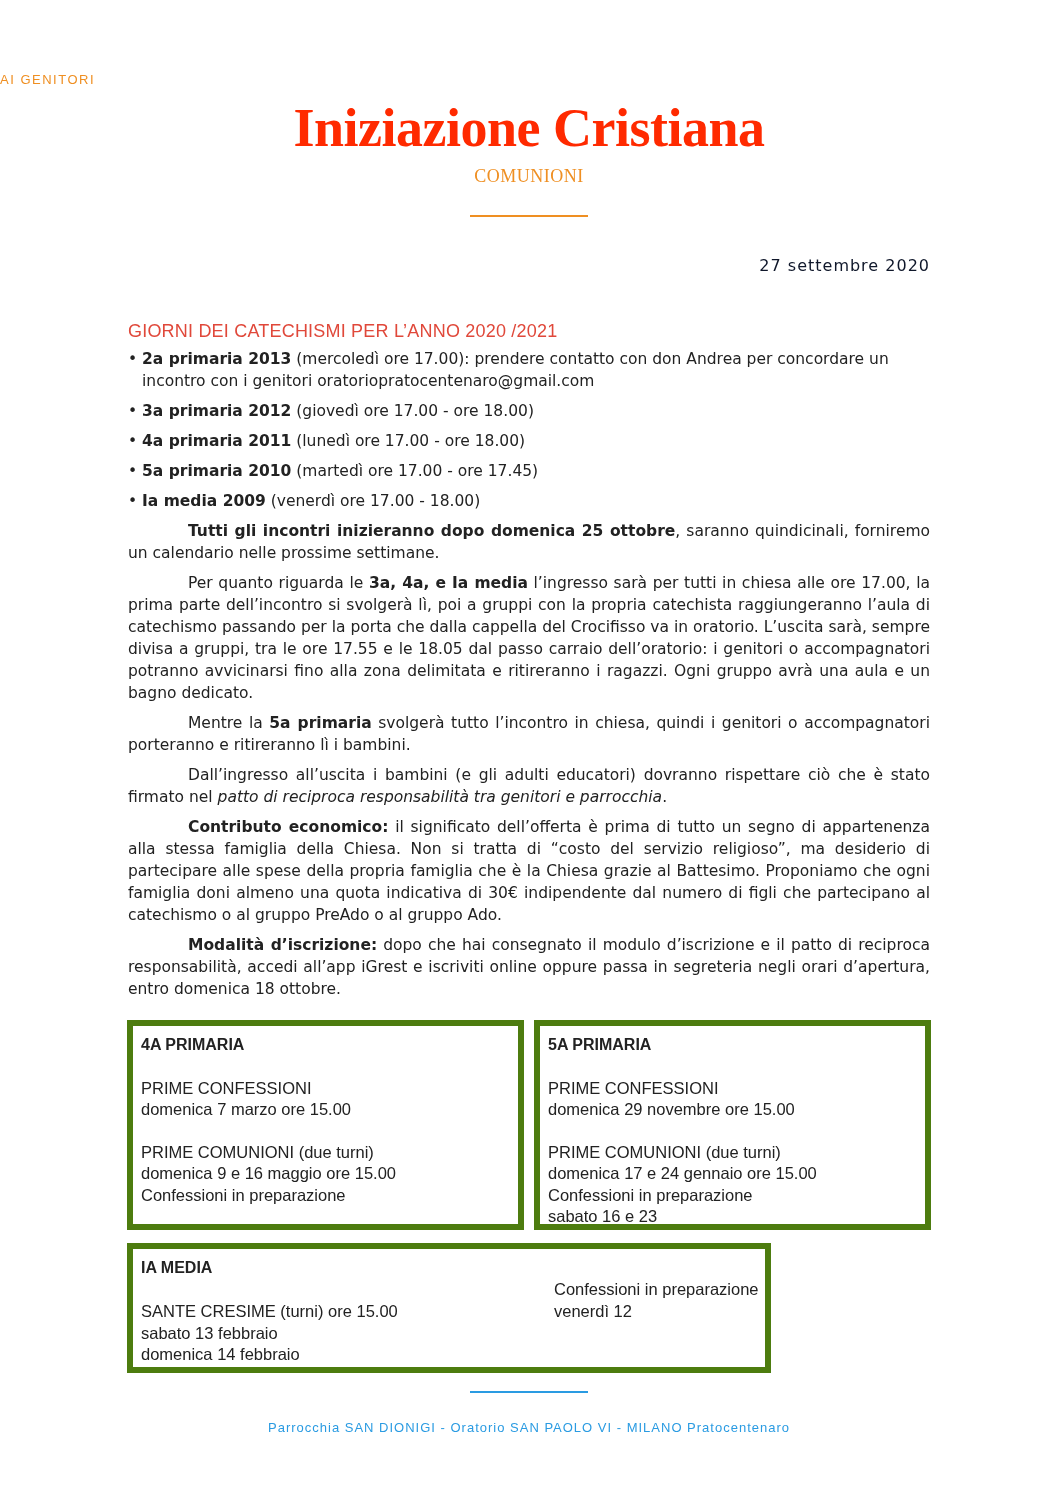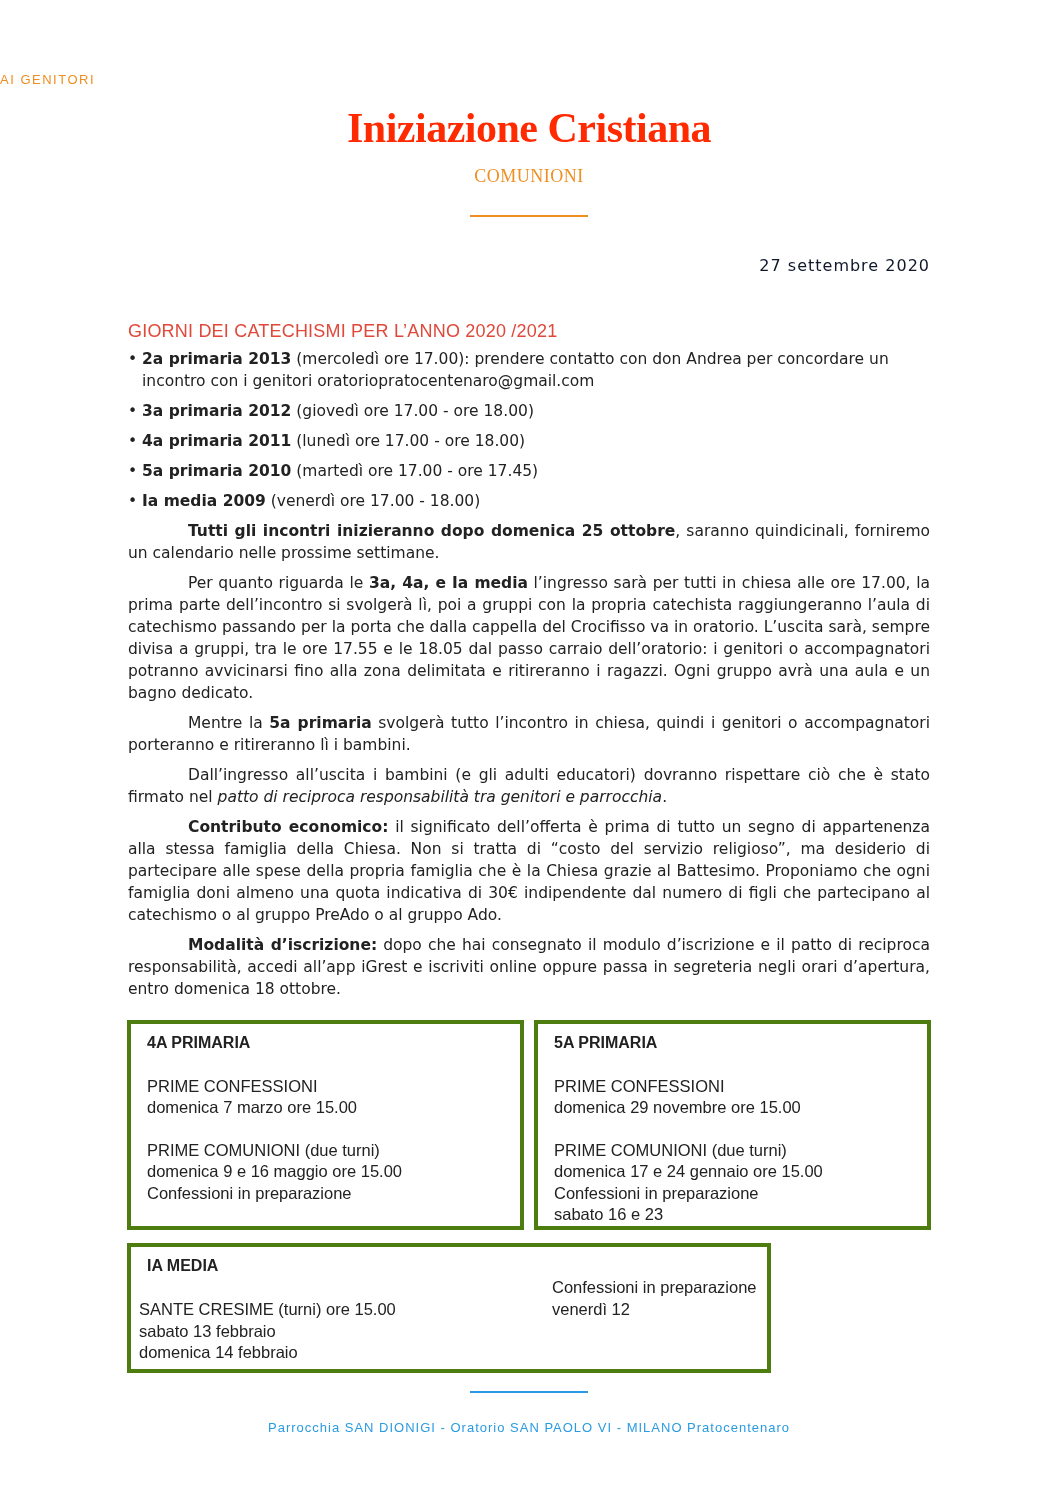--- a/index.html
+++ b/index.html
@@ -1,29 +1,29 @@
 <!DOCTYPE html>
 <html><head>
 <meta charset="utf-8">
 <style>
   html, body { margin: 0; padding: 0; background: #ffffff; }
   body { width: 1058px; height: 1497px; position: relative; overflow: hidden; font-family: "DejaVu Sans", "Liberation Sans", sans-serif; color: #1a1a1a; }
   .page { position: absolute; left: 0; top: 0; width: 1058px; height: 1497px; }
   .kicker { position: absolute; top: 72px; left: 0; width: 1058px; text-align: left; font-family: "Liberation Sans", sans-serif; font-size: 13px; letter-spacing: 1.5px; color: #ef8f22; }
-  .title { position: absolute; top: 96px; left: 0; width: 1058px; text-align: center; font-family: "Liberation Serif", serif; font-weight: bold; font-size: 42px; letter-spacing: -0.5px; color: #ff2a00; line-height: 64px; }
+  .title { position: absolute; top: 96px; left: 0; width: 1058px; text-align: center; font-family: "Liberation Serif", serif; font-weight: bold; font-size: 54px; letter-spacing: -0.5px; color: #ff2a00; line-height: 64px; }
   .subtitle { position: absolute; top: 166px; left: 0; width: 1058px; text-align: center; font-family: "Liberation Serif", serif; font-size: 18px; color: #ef8f22; letter-spacing: 0.5px; }
   .rule-orange { position: absolute; top: 215px; left: 470px; width: 118px; height: 2px; background: #ef8f22; }
   .date { position: absolute; top: 256px; right: 128px; font-family: "DejaVu Sans", sans-serif; font-size: 16px; letter-spacing: 1px; color: #0f172a; }
   .content { position: absolute; left: 128px; top: 320px; width: 802px; font-family: "DejaVu Sans", sans-serif; font-size: 15.5px; line-height: 22px; color: #222; }
   .section-title { font-family: Liberation Sans, sans-serif; font-size: 18px; color: #e0483a; margin: 0 0 6px 0; letter-spacing: 0.2px; }
   .bullet { margin: 0 0 8px 0; padding-left: 14px; text-indent: -14px; }
   .bullet b { font-weight: bold; }
   .para { text-align: justify; margin: 0 0 8px 0; text-indent: 60px; }
   .para i { font-style: italic; }
-  .box { position: absolute; border: 4px solid #4d7c0f; box-sizing: border-box; font-family: "Liberation Sans", sans-serif; font-size: 16.5px; line-height: 21.5px; color: #222; padding: 8px 16px; }
+  .box { position: absolute; border: 6px solid #4d7c0f; box-sizing: border-box; font-family: "Liberation Sans", sans-serif; font-size: 16.5px; line-height: 21.5px; color: #222; padding: 8px 8px; }
   .box-title { font-weight: bold; font-size: 16px; margin-bottom: 22px; }
   .box .gap { height: 21px; }
   .box4 { left: 127px; top: 1020px; width: 397px; height: 210px; }
   .box5 { left: 534px; top: 1020px; width: 397px; height: 210px; }
   .boxm { left: 127px; top: 1243px; width: 644px; height: 130px; }
   .boxm .col-left { position: absolute; left: 8px; top: 52px; }
   .boxm .col-right { position: absolute; left: 421px; top: 30px; }
   .rule-blue { position: absolute; top: 1391px; left: 470px; width: 118px; height: 2px; background: #2a9be2; }
   .footer { position: absolute; top: 1420px; left: 0; width: 1058px; text-align: center; font-family: "Liberation Sans", sans-serif; font-size: 13px; letter-spacing: 1px; color: #2a9be2; }
 </style>

